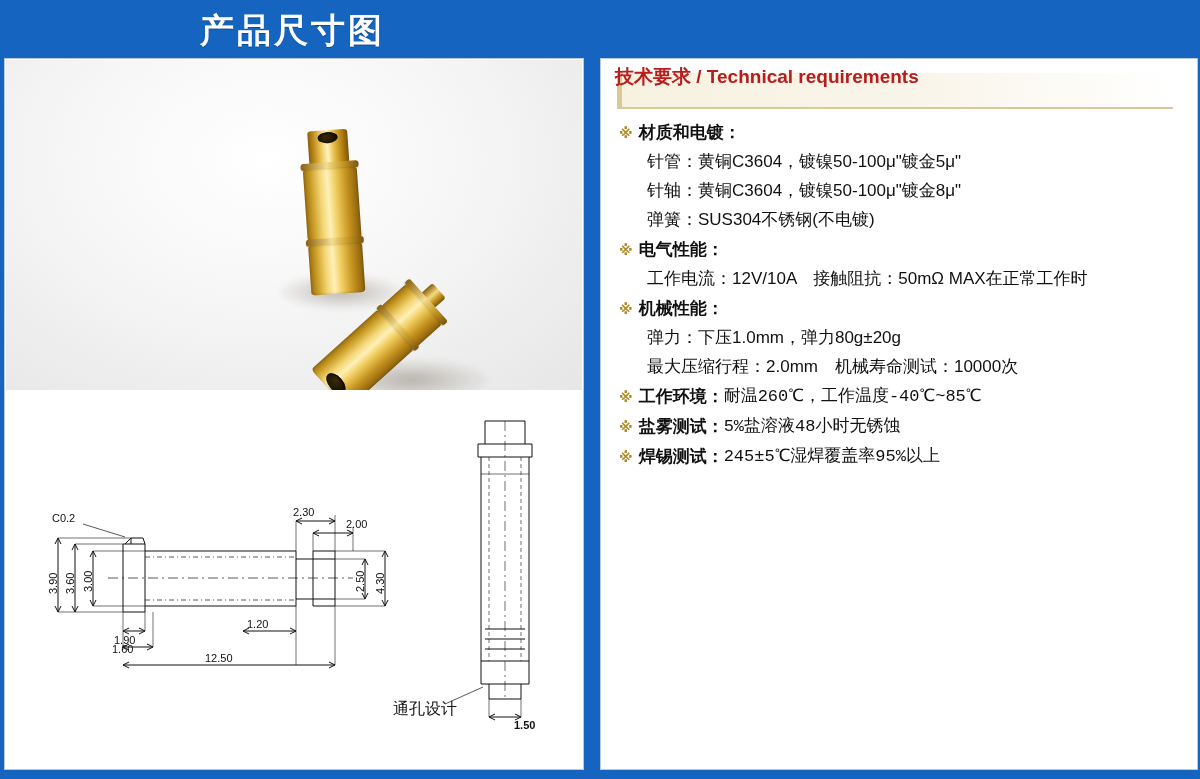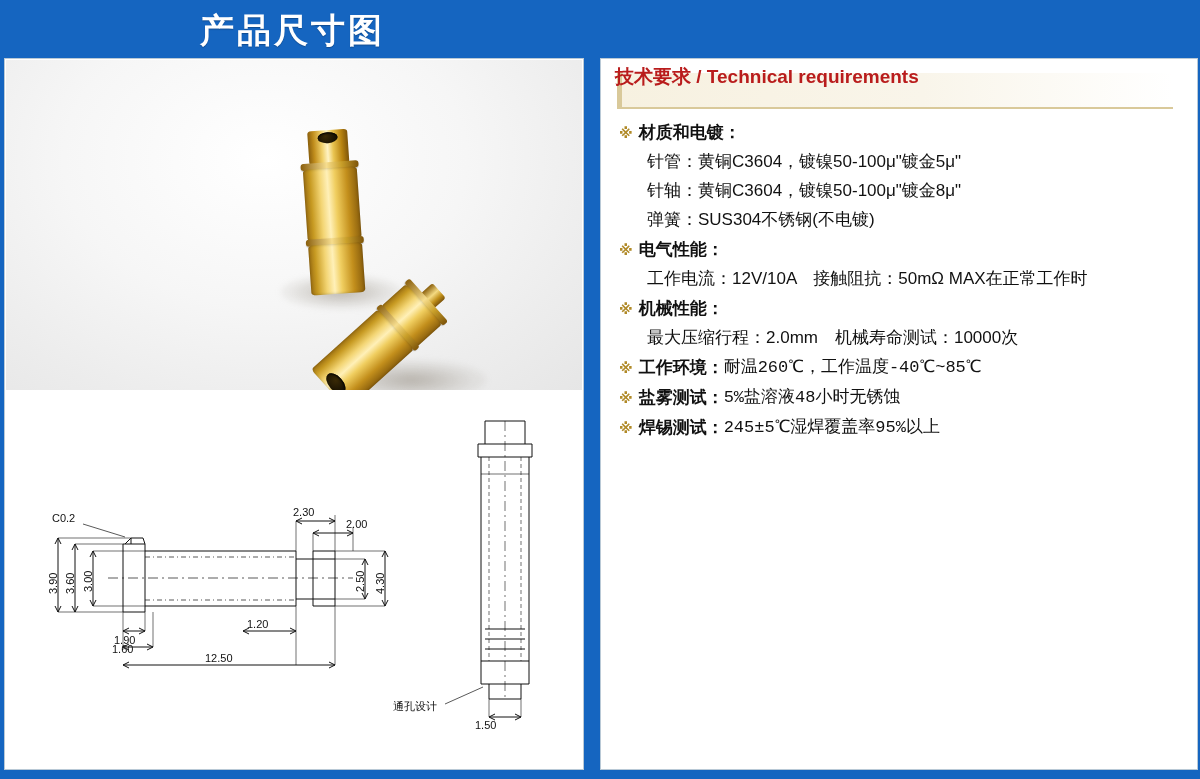--- a/index.html
+++ b/index.html
@@ -255,22 +255,22 @@
       <div class="dim-text vert" style="left:59px;top:195px;">3.60</div>
       <div class="dim-text vert" style="left:77px;top:193px;">3.00</div>
       <div class="dim-text" style="left:107px;top:204px;margin-top:40px;">1.60</div>
       <div class="dim-text" style="left:109px;top:235px;">1.90</div>
       <div class="dim-text" style="left:242px;top:219px;">1.20</div>
       <div class="dim-text" style="left:200px;top:253px;">12.50</div>
       <div class="dim-text" style="left:288px;top:107px;">2.30</div>
       <div class="dim-text" style="left:308px;top:119px;margin-left:33px;">2.00</div>
       <div class="dim-text vert" style="left:349px;top:193px;">2.50</div>
       <div class="dim-text vert" style="left:369px;top:195px;">4.30</div>
-      <div class="dim-text" style="left:470px;top:320px;">1.50</div>
-      <div class="dim-text" style="left:388px;top:300px;font-size:11px;">通孔设计</div>
+      <div class="dim-text" style="left:509px;top:320px;font-weight:bold;">1.50</div>
+      <div class="dim-text" style="left:388px;top:300px;font-size:16px;">通孔设计</div>
     </div>
   </div>
 
   <div class="panel" id="panel-right">
 
     <div class="tech-title-bar">
       <div class="bar-accent"></div>
     </div>
     <div class="tech-title">技术要求 / Technical requirements</div>
 
@@ -292,20 +292,21 @@
           <span>电气性能：</span>
         </div>
         <div class="spec-line">工作电流：12V/10A　接触阻抗：50mΩ MAX在正常工作时</div>
       </div>
 
       <div class="spec-group">
         <div class="spec-head">
           <span class="spec-mark">※</span>
           <span>机械性能：</span>
         </div>
+        <div class="spec-line">弹力：下压1.0mm，弹力80g±20g</div>
         <div class="spec-line">最大压缩行程：2.0mm　机械寿命测试：10000次</div>
       </div>
 
       <div class="spec-group">
         <div class="spec-head">
           <span class="spec-mark">※</span>
           <span>工作环境：</span>
           <span class="spec-val">耐温260℃，工作温度-40℃~85℃</span>
         </div>
       </div>

